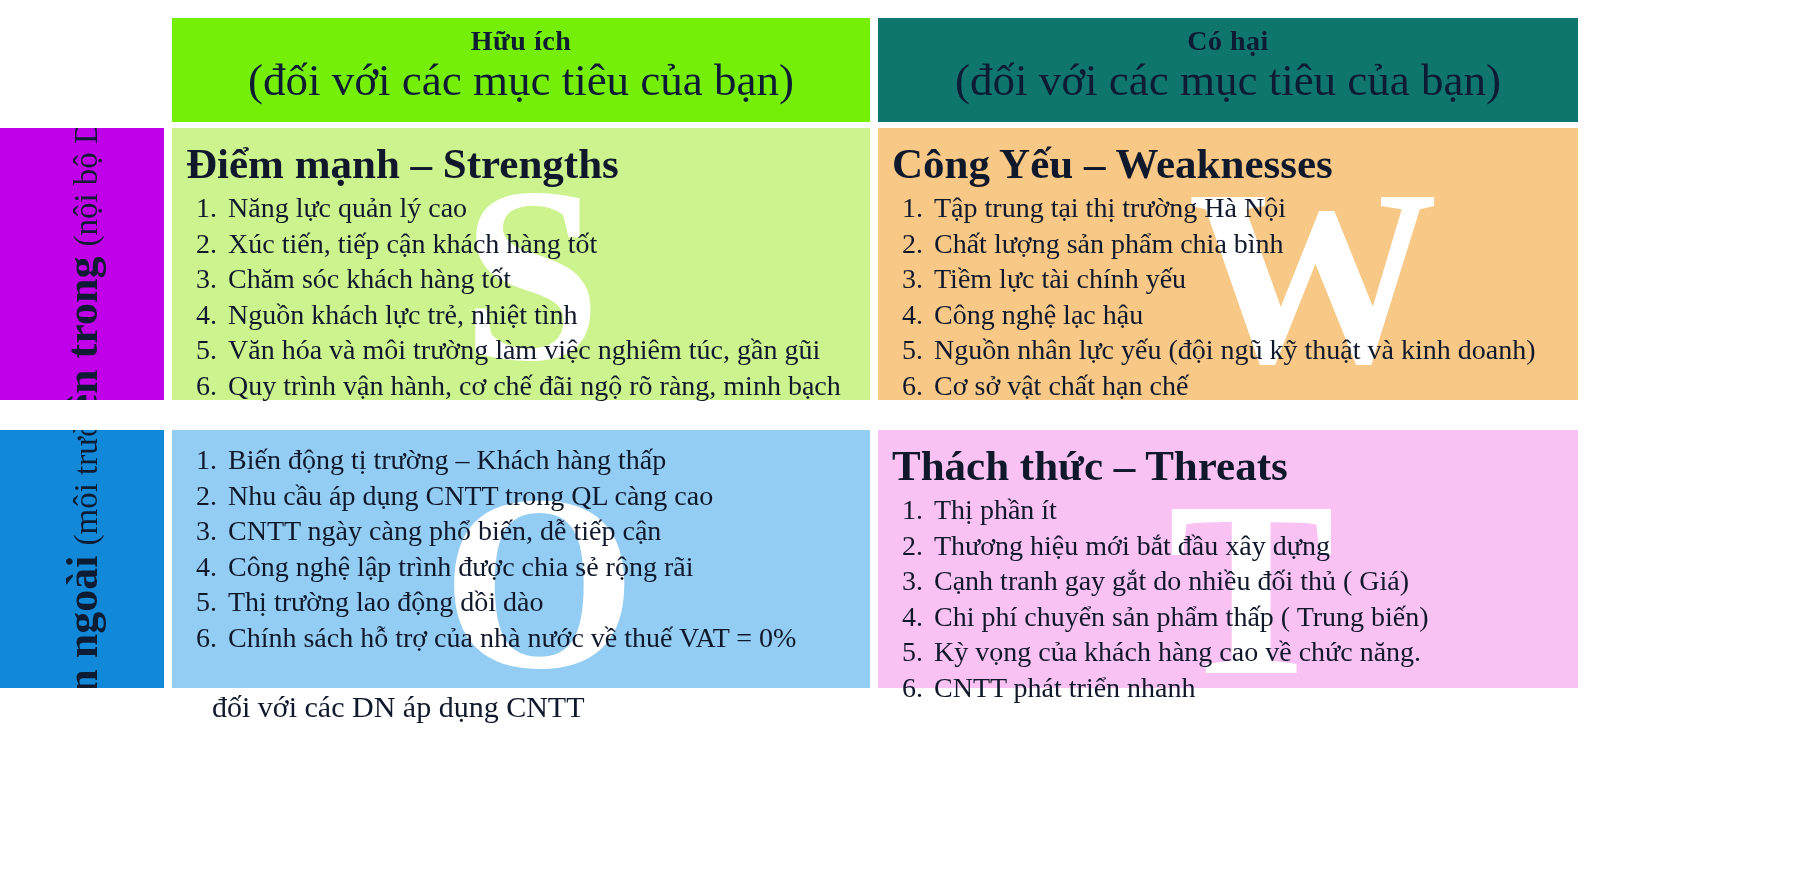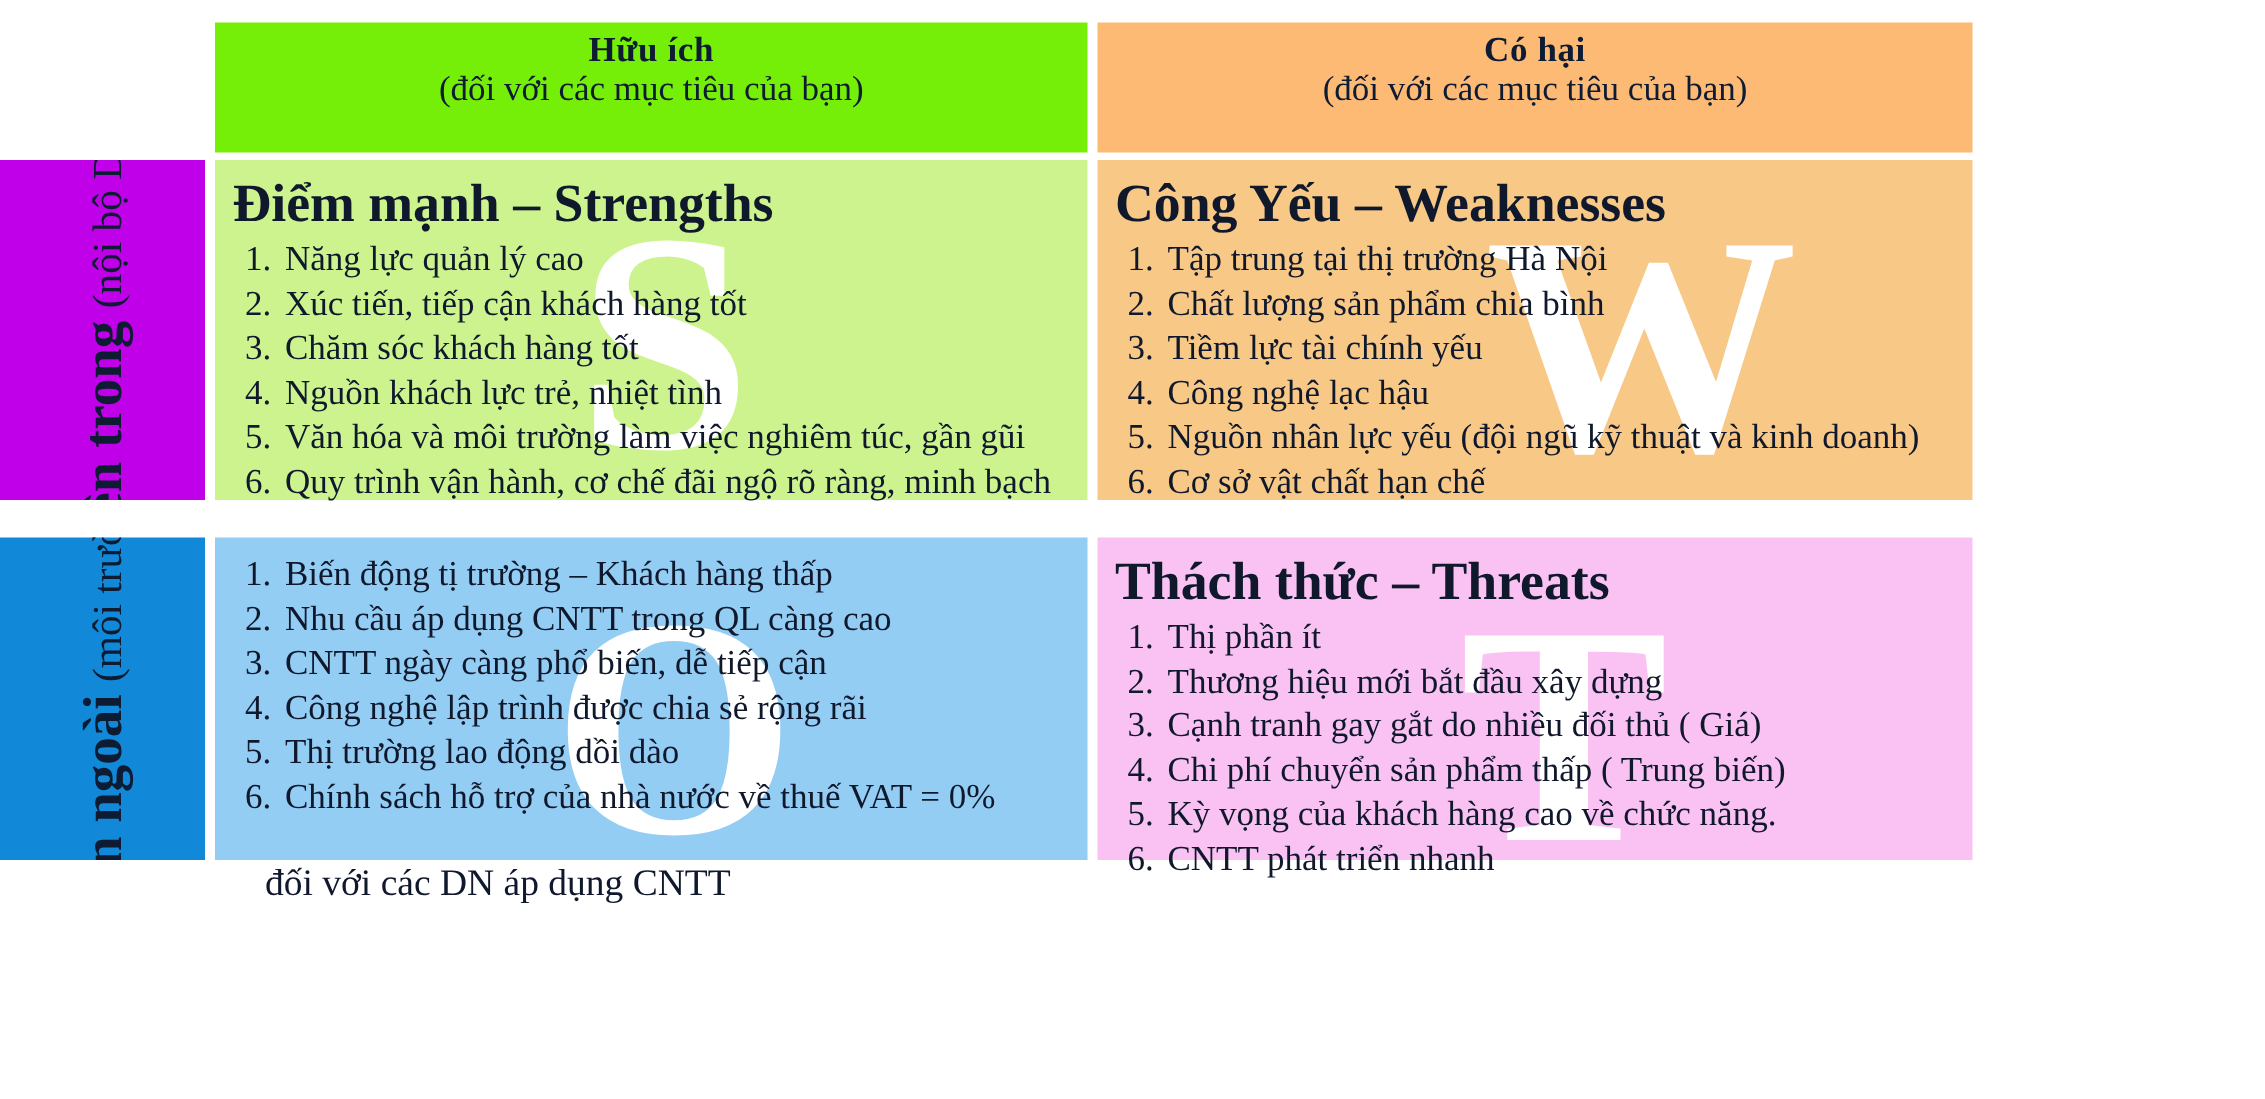--- a/index.html
+++ b/index.html
@@ -38,33 +38,33 @@
     color: #0d1b33;
     line-height: 1.05;
   }
   .col-header .ch-main {
     font-size: 28px;
     font-weight: bold;
     letter-spacing: 0.5px;
     white-space: nowrap;
   }
   .col-header .ch-sub {
-    font-size: 28px;
+    font-size: 45px;
     font-weight: normal;
     white-space: nowrap;
     margin-top: 2px;
   }
 
   #header-useful {
     left: 172px;  top: 18px;  width: 698px; height: 104px;
     background: #76ef08;
   }
   #header-harmful {
     left: 878px;  top: 18px;  width: 700px; height: 104px;
-    background: #fdba74;
+    background: #0f766e;
     text-align: right;
   }
 
   
   .row-header {
     background: #bf00e8;
     overflow: hidden;
   }
   .row-header .rot {
     position: absolute;

